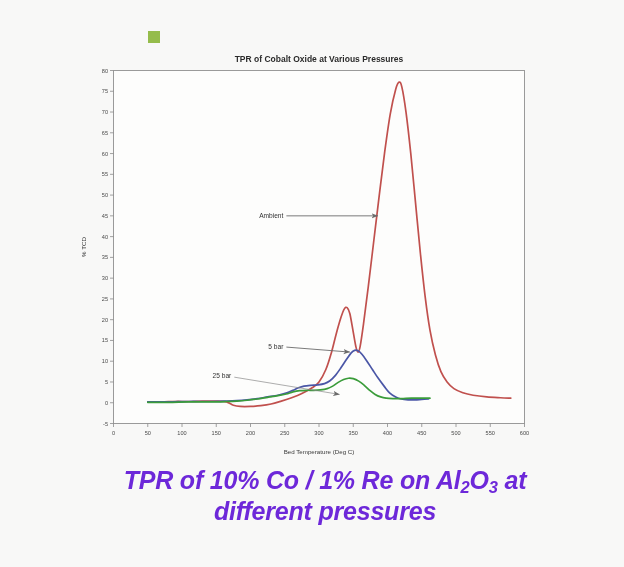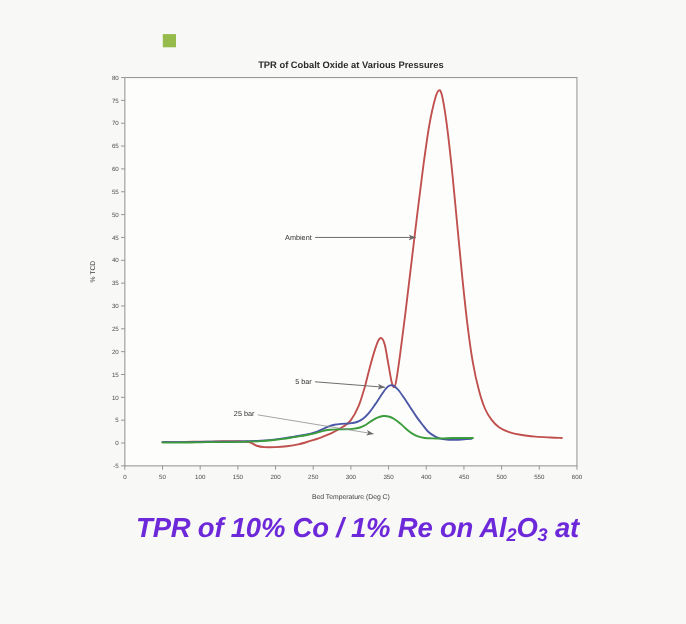--- a/index.html
+++ b/index.html
@@ -209,15 +209,16 @@
           <text x="218.32" y="333.35647058823525" text-anchor="end" class="annot-label">25 bar</text>
           <path d="M221.32,332.15647058823527 L326.55,349.4294117647059" marker-end="url(#arrowhead)" class="annot-line-thin"></path>
         </g>
 
     </svg>
   </div>
 
   <div id="caption">
     <span><span>TPR of 10% Co / 1% Re on Al</span><sub>2</sub><span>O</span><sub>3</sub><span> at</span></span>
     <br>
+    <span>different pressures</span>
   </div>
 
 </div>
 
 </body></html>

